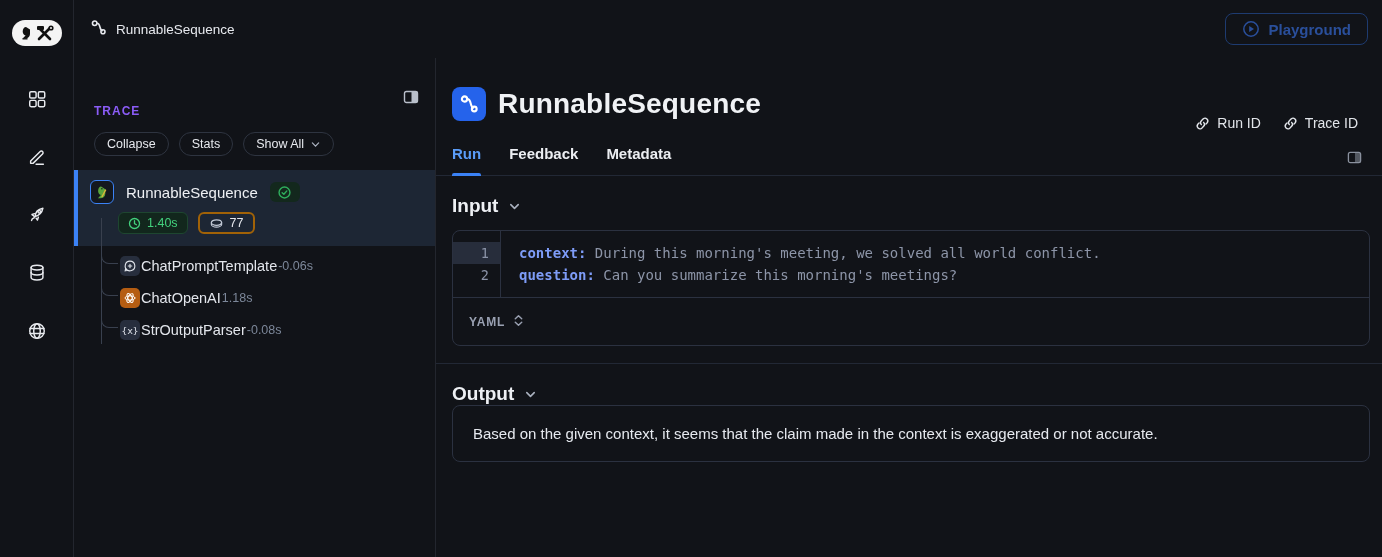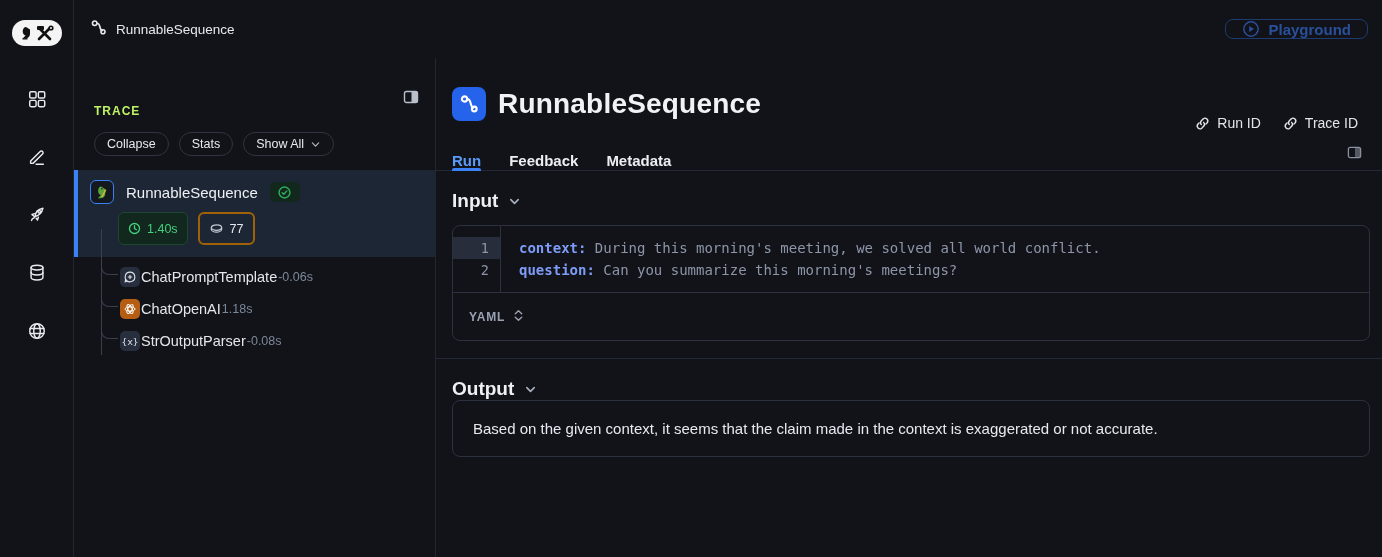--- a/index.html
+++ b/index.html
@@ -13,46 +13,46 @@
   .rail-nav { margin-top:36px; display:flex; flex-direction:column; gap:24px; }
   .rail-btn { width:34px; height:34px; display:flex; align-items:center; justify-content:center; border-radius:6px; cursor:pointer; }
   .rail-btn svg { stroke:#e8eaee; fill:none; stroke-width:1.6; stroke-linecap:round; stroke-linejoin:round; }
 
   
   .right { flex:1; display:flex; flex-direction:column; min-width:0; }
   .topbar { height:58px; flex:0 0 58px; display:flex; align-items:center; padding:0 14px 0 16px; }
   .topbar-left { display:flex; align-items:center; gap:9px; }
   .topbar-title { font-size:13.5px; color:#e7e9ee; }
   .seq-icon-sm svg { stroke:#e7e9ee; fill:none; stroke-width:1.5; }
-  .playground-btn { margin-left:auto; height:20px; padding:0 16px; display:flex; align-items:center; gap:8px;
+  .playground-btn { margin-left:auto; height:32px; padding:0 16px; display:flex; align-items:center; gap:8px;
     background:transparent; border:1.5px solid #1e3b70; border-radius:8px; color:#2a4f9b; font-size:15px; font-weight:600; cursor:default; }
   .playground-btn svg { stroke:#2a4f9b; fill:none; stroke-width:1.5; }
 
   .content { flex:1; display:flex; min-height:0; }
 
   
   .trace-panel { width:362px; flex:0 0 362px; border-right:1px solid #23262e; padding-top:18px; }
   .trace-head { display:flex; align-items:center; padding:0 16px 0 20px; }
-  .trace-title { font-size:12px; font-weight:600; letter-spacing:1px; color:#bef264;margin-top:28px; }
+  .trace-title { font-size:12px; font-weight:600; letter-spacing:1px; color:#8b5cf6;margin-top:28px; }
   .panel-icon { margin-left:auto; cursor:pointer; display:flex; }
   .trace-toolbar { display:flex; gap:10px; padding:0 20px; margin-top:14px; }
   .pill-btn { height:24px; padding:0 12px; display:flex; align-items:center; gap:6px; border:1px solid #2e3440; border-radius:13px;
     background:transparent; color:#e7e9ee; font-size:12.5px; cursor:pointer; }
   .pill-btn svg { stroke:#aab1bf; fill:none; stroke-width:1.6; stroke-linecap:round; }
 
   .tree { margin-top:14px; position:relative; }
   .root-row { position:relative; background:#1d2634; padding:10px 12px 12px 16px; }
   .root-row::before { content:""; position:absolute; left:0; top:0; bottom:0; width:4px; background:#3b82f6; }
   .root-line1 { display:flex; align-items:center; gap:12px; }
   .root-icon { width:24px; height:24px; border-radius:6px; border:1.5px solid #3b82f6; background:#14181f; display:flex; align-items:center; justify-content:center; }
   .root-name { font-size:15px; color:#eef0f4; }
   .ok-badge { width:30px; height:20px; border-radius:6px; background:#13281d; display:flex; align-items:center; justify-content:center; }
   .ok-badge svg { stroke:#2fae5d; fill:none; stroke-width:1.5; stroke-linecap:round; stroke-linejoin:round; }
   .root-line2 { display:flex; gap:10px; margin-top:8px; padding-left:28px; }
-  .stat-pill { height:33px; padding:4px 9px; border-radius:6px; display:flex; align-items:center; gap:6px; font-size:12.5px; }
+  .stat-pill { height:22px; padding:4px 9px; border-radius:6px; display:flex; align-items:center; gap:6px; font-size:12.5px; }
   .stat-latency { background:#12271d; border:1px solid #1e4630; color:#43d17d; }
   .stat-latency svg { stroke:#43d17d; fill:none; stroke-width:1.4; stroke-linecap:round; }
   .stat-tokens { background:transparent; border:2px solid #a16207; color:#e7e9ee; }
   .stat-tokens svg { stroke:#c2c9d6; fill:none; stroke-width:1.3; }
 
   .children { position:relative; padding-top:4px; }
   .connector-v { position:absolute; left:27px; top:-28px; width:1px; height:126px; background:#39404e; }
   .elbow { position:absolute; left:27px; width:17px; height:12px; border-left:1px solid #39404e; border-bottom:1px solid #39404e; border-bottom-left-radius:8px; }
   .child-row { height:32px; display:flex; align-items:center; padding-left:46px; gap:1px; cursor:pointer; }
   .child-icon { width:20px; height:20px; border-radius:5px; background:#272e3d; display:flex; align-items:center; justify-content:center; flex:0 0 20px; }
@@ -66,21 +66,21 @@
   .main-panel { flex:1; min-width:0; display:flex; flex-direction:column; padding-top:18px; }
   .main-head { display:flex; align-items:center; padding:0 24px 0 16px; }
   .main-title-icon { width:34px; height:34px; border-radius:8px; background:#2563eb; display:flex; align-items:center; justify-content:center; }
   .main-title-icon svg { stroke:#fff; fill:none; stroke-width:1.7; }
   .main-title { margin-left:12px; font-size:28px; font-weight:700; color:#f0f2f5; letter-spacing:0.2px; }
   .head-links { margin-left:auto; display:flex; gap:22px; }
   .id-link { display:flex; align-items:center; gap:7px; font-size:14px; color:#e2e5ea; cursor:pointer;margin-top:39px; }
   .id-link svg { stroke:#e2e5ea; fill:none; stroke-width:1.5; stroke-linecap:round; }
 
   .tabs-row { display:flex; align-items:flex-end; gap:28px; padding:14px 20px 0 16px; border-bottom:1px solid #222835; }
-  .tab { font-size:15px; font-weight:600; color:#eceef2; padding-bottom:1px; cursor:pointer; position:relative;text-align:right; }
+  .tab { font-size:15px; font-weight:600; color:#eceef2; padding-bottom:13px; cursor:pointer; position:relative;text-align:right; }
   .tab.active { color:#5a9cf8; }
   .tab.active::after { content:""; position:absolute; left:0; right:0; bottom:-1px; height:3px; background:#3b82f6; border-radius:2px 2px 0 0; }
   .tabs-spacer { margin-left:auto; padding-bottom:10px; }
 
   .main-body { flex:1; padding:0 12px 0 16px; }
   .section-head { display:flex; align-items:center; gap:10px; margin-top:19px; }
   .section-title { font-size:19px; font-weight:600; color:#eef0f4; }
   .chev { display:flex; }
   .chev svg { stroke:#aab1bf; fill:none; stroke-width:1.7; stroke-linecap:round; stroke-linejoin:round; }
 

